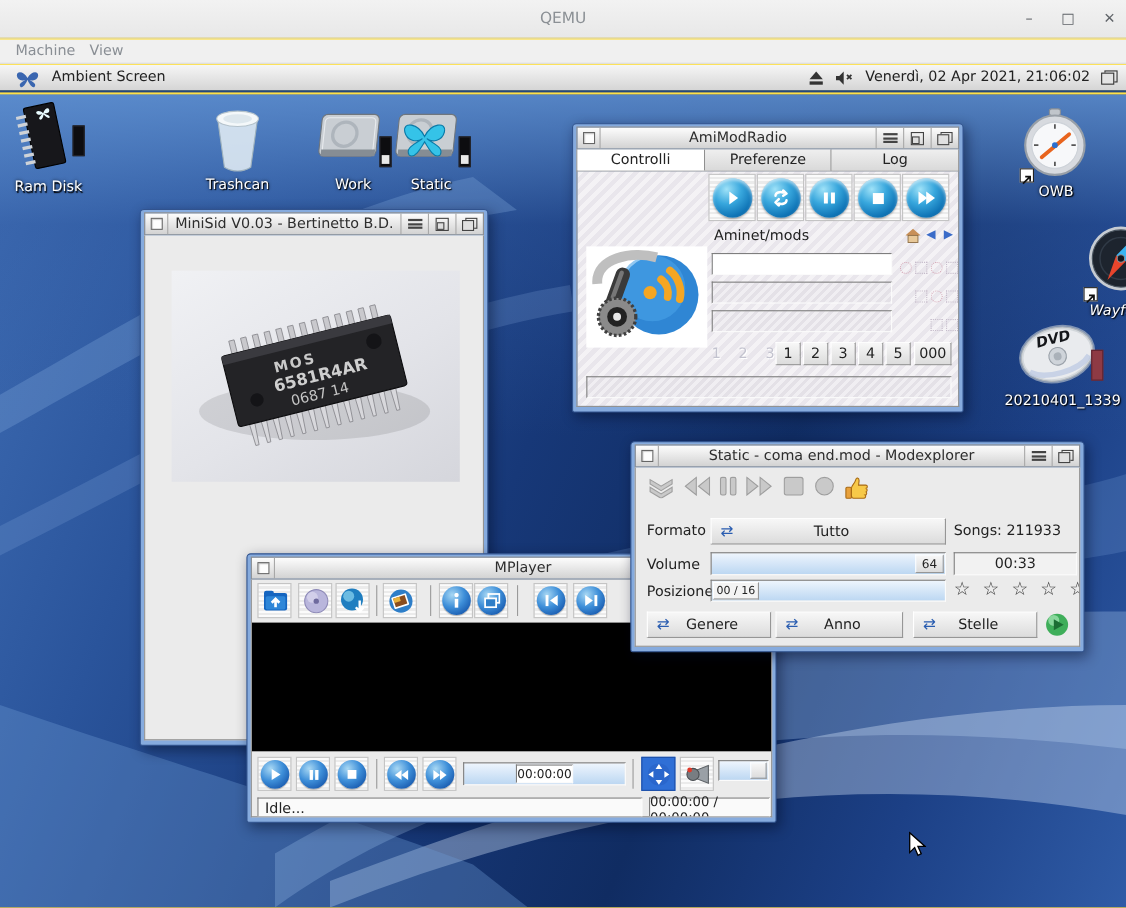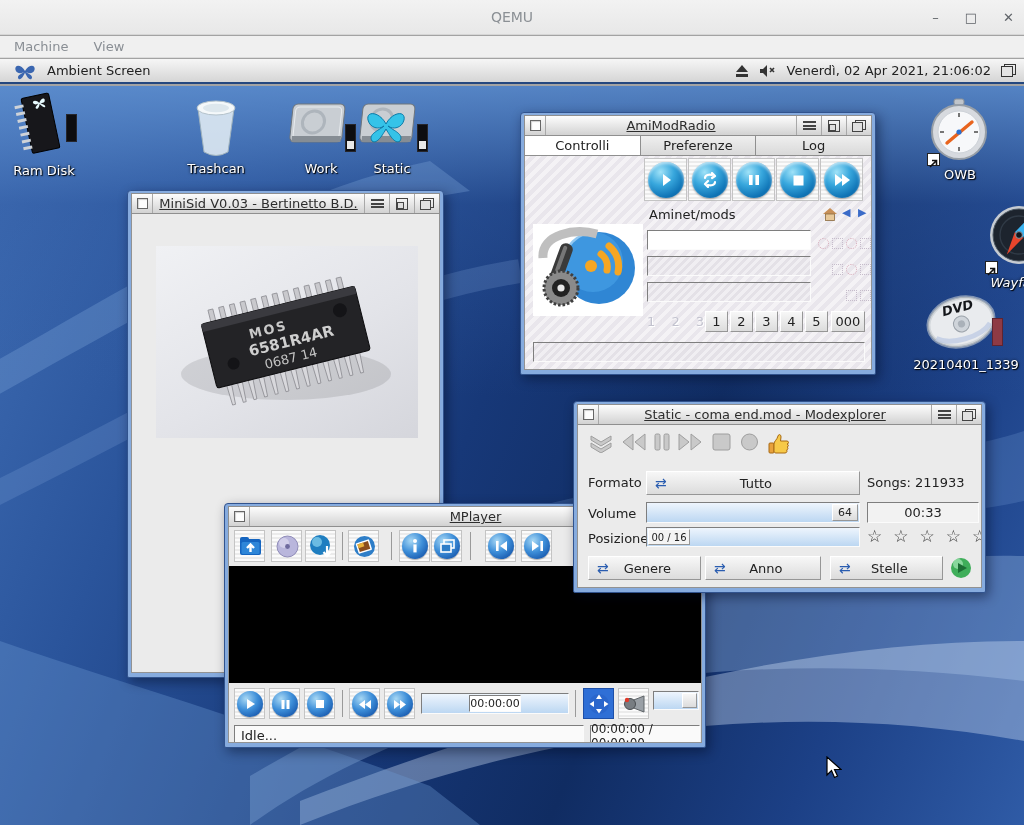--- a/index.html
+++ b/index.html
@@ -1,28 +1,28 @@
 <!DOCTYPE html>
 <html><head>
 <meta charset="utf-8">
 <style>
   * { margin:0; padding:0; box-sizing:border-box; }
   body { font-family:"DejaVu Sans", sans-serif; background:#777; }
-  .screen { position:relative; width:1024px; height:825px; overflow:hidden; background:#a3a3a3; }
+  .screen { position:relative; width:1024px; height:825px; overflow:hidden; background:#fde047; }
 
   
   .qemu-bar { position:absolute; top:0; left:0; right:0; height:35px;
     background:linear-gradient(#f2f2f2,#e8e8e8); border-bottom:1px solid #d6d6d6;
     display:flex; align-items:center; justify-content:center; }
   .qemu-title { font-size:14px; color:#8b9095; }
   .qemu-controls { position:absolute; right:10px; top:0; height:35px; display:flex; align-items:center; gap:26px;
     color:#5f6368; font-size:13px; }
   .qemu-controls span { cursor:default; }
   .menubar { position:absolute; top:36px; left:0; right:0; height:22px; background:#f0f0f0;
-    border-bottom:1px solid #dcdcdc; display:flex; align-items:center; gap:25px; padding-left:14px;
+    border-bottom:1px solid #dcdcdc; display:flex; align-items:center; gap:13px; padding-left:14px;
     font-size:13px; color:#898e94; }
 
   
   .ambar { position:absolute; top:59px; left:0; right:0; height:25px;
     background:linear-gradient(#f6f6f6,#d5d5d5); border-bottom:2px solid #24477f;
     display:flex; align-items:center; font-size:13px; color:#222; }
   .ambar .bfly { margin:0 10px 0 13px; }
   .ambar-right { margin-left:auto; display:flex; align-items:center; gap:10px; padding-right:8px; }
   .eject { width:14px; height:12px; position:relative; }
   .eject:before { content:""; position:absolute; left:1px; top:0; border-left:6px solid transparent;
@@ -49,21 +49,21 @@
   .ind i { position:absolute; left:1px; right:1px; bottom:2px; height:8px; background:#e9e9e9; display:block; }
   .badge { position:absolute; left:-2px; bottom:-2px; width:13px; height:13px; background:#fff; border:1px solid #222; }
 
   
   .win { position:absolute; background:#86abde; border:1px solid #31538e; border-radius:4px 4px 2px 2px;
     padding:2px 3px 4px 3px; box-shadow:3px 4px 12px rgba(0,8,30,.45); display:flex; flex-direction:column; }
   .tb { height:21px; background:linear-gradient(#fdfdfd,#d2d2d2); border:1px solid #8f8f8f;
     display:flex; align-items:center; flex:none; }
   .tb-close { width:21px; height:100%; border-right:1px solid #a8a8a8; display:flex; align-items:center; justify-content:center; }
   .tb-close i { width:11px; height:11px; background:#fdfdfd; border:1px solid #666; box-shadow:inset 1px 1px 1px rgba(0,0,0,.18); }
-  .tb-title { flex:1; text-align:center; font-size:13px; color:#2d2d2d; white-space:nowrap; overflow:hidden; padding:0 4px;text-decoration:underline; }
+  .tb-title { flex:1; text-align:center; font-size:13px; color:#2d2d2d; white-space:nowrap; overflow:hidden; padding:0 4px; }
   .tb-g { width:25px; height:100%; border-left:1px solid #a8a8a8; display:flex; align-items:center; justify-content:center; }
   .gi-menu { width:13px; height:9px; border-top:2px solid #444; border-bottom:2px solid #444; position:relative; }
   .gi-menu:before { content:""; position:absolute; left:0; right:0; top:1.5px; height:2px; background:#444; }
   .gi-zoom { width:12px; height:12px; border:1.5px solid #444; position:relative; }
   .gi-zoom:before { content:""; position:absolute; left:0; bottom:0; width:5px; height:5px; border:1.5px solid #444; background:#ddd; }
   .gi-depth { width:14px; height:12px; position:relative; }
   .gi-depth:before { content:""; position:absolute; right:0; top:0; width:9px; height:8px; border:1.5px solid #444; }
   .gi-depth:after { content:""; position:absolute; left:0; bottom:0; width:9px; height:8px; border:1.5px solid #444; background:#e0e0e0; }
   .wbody { position:relative; flex:1; background:#ebebeb; border:1px solid #929292; border-top:none; overflow:hidden; }
 

